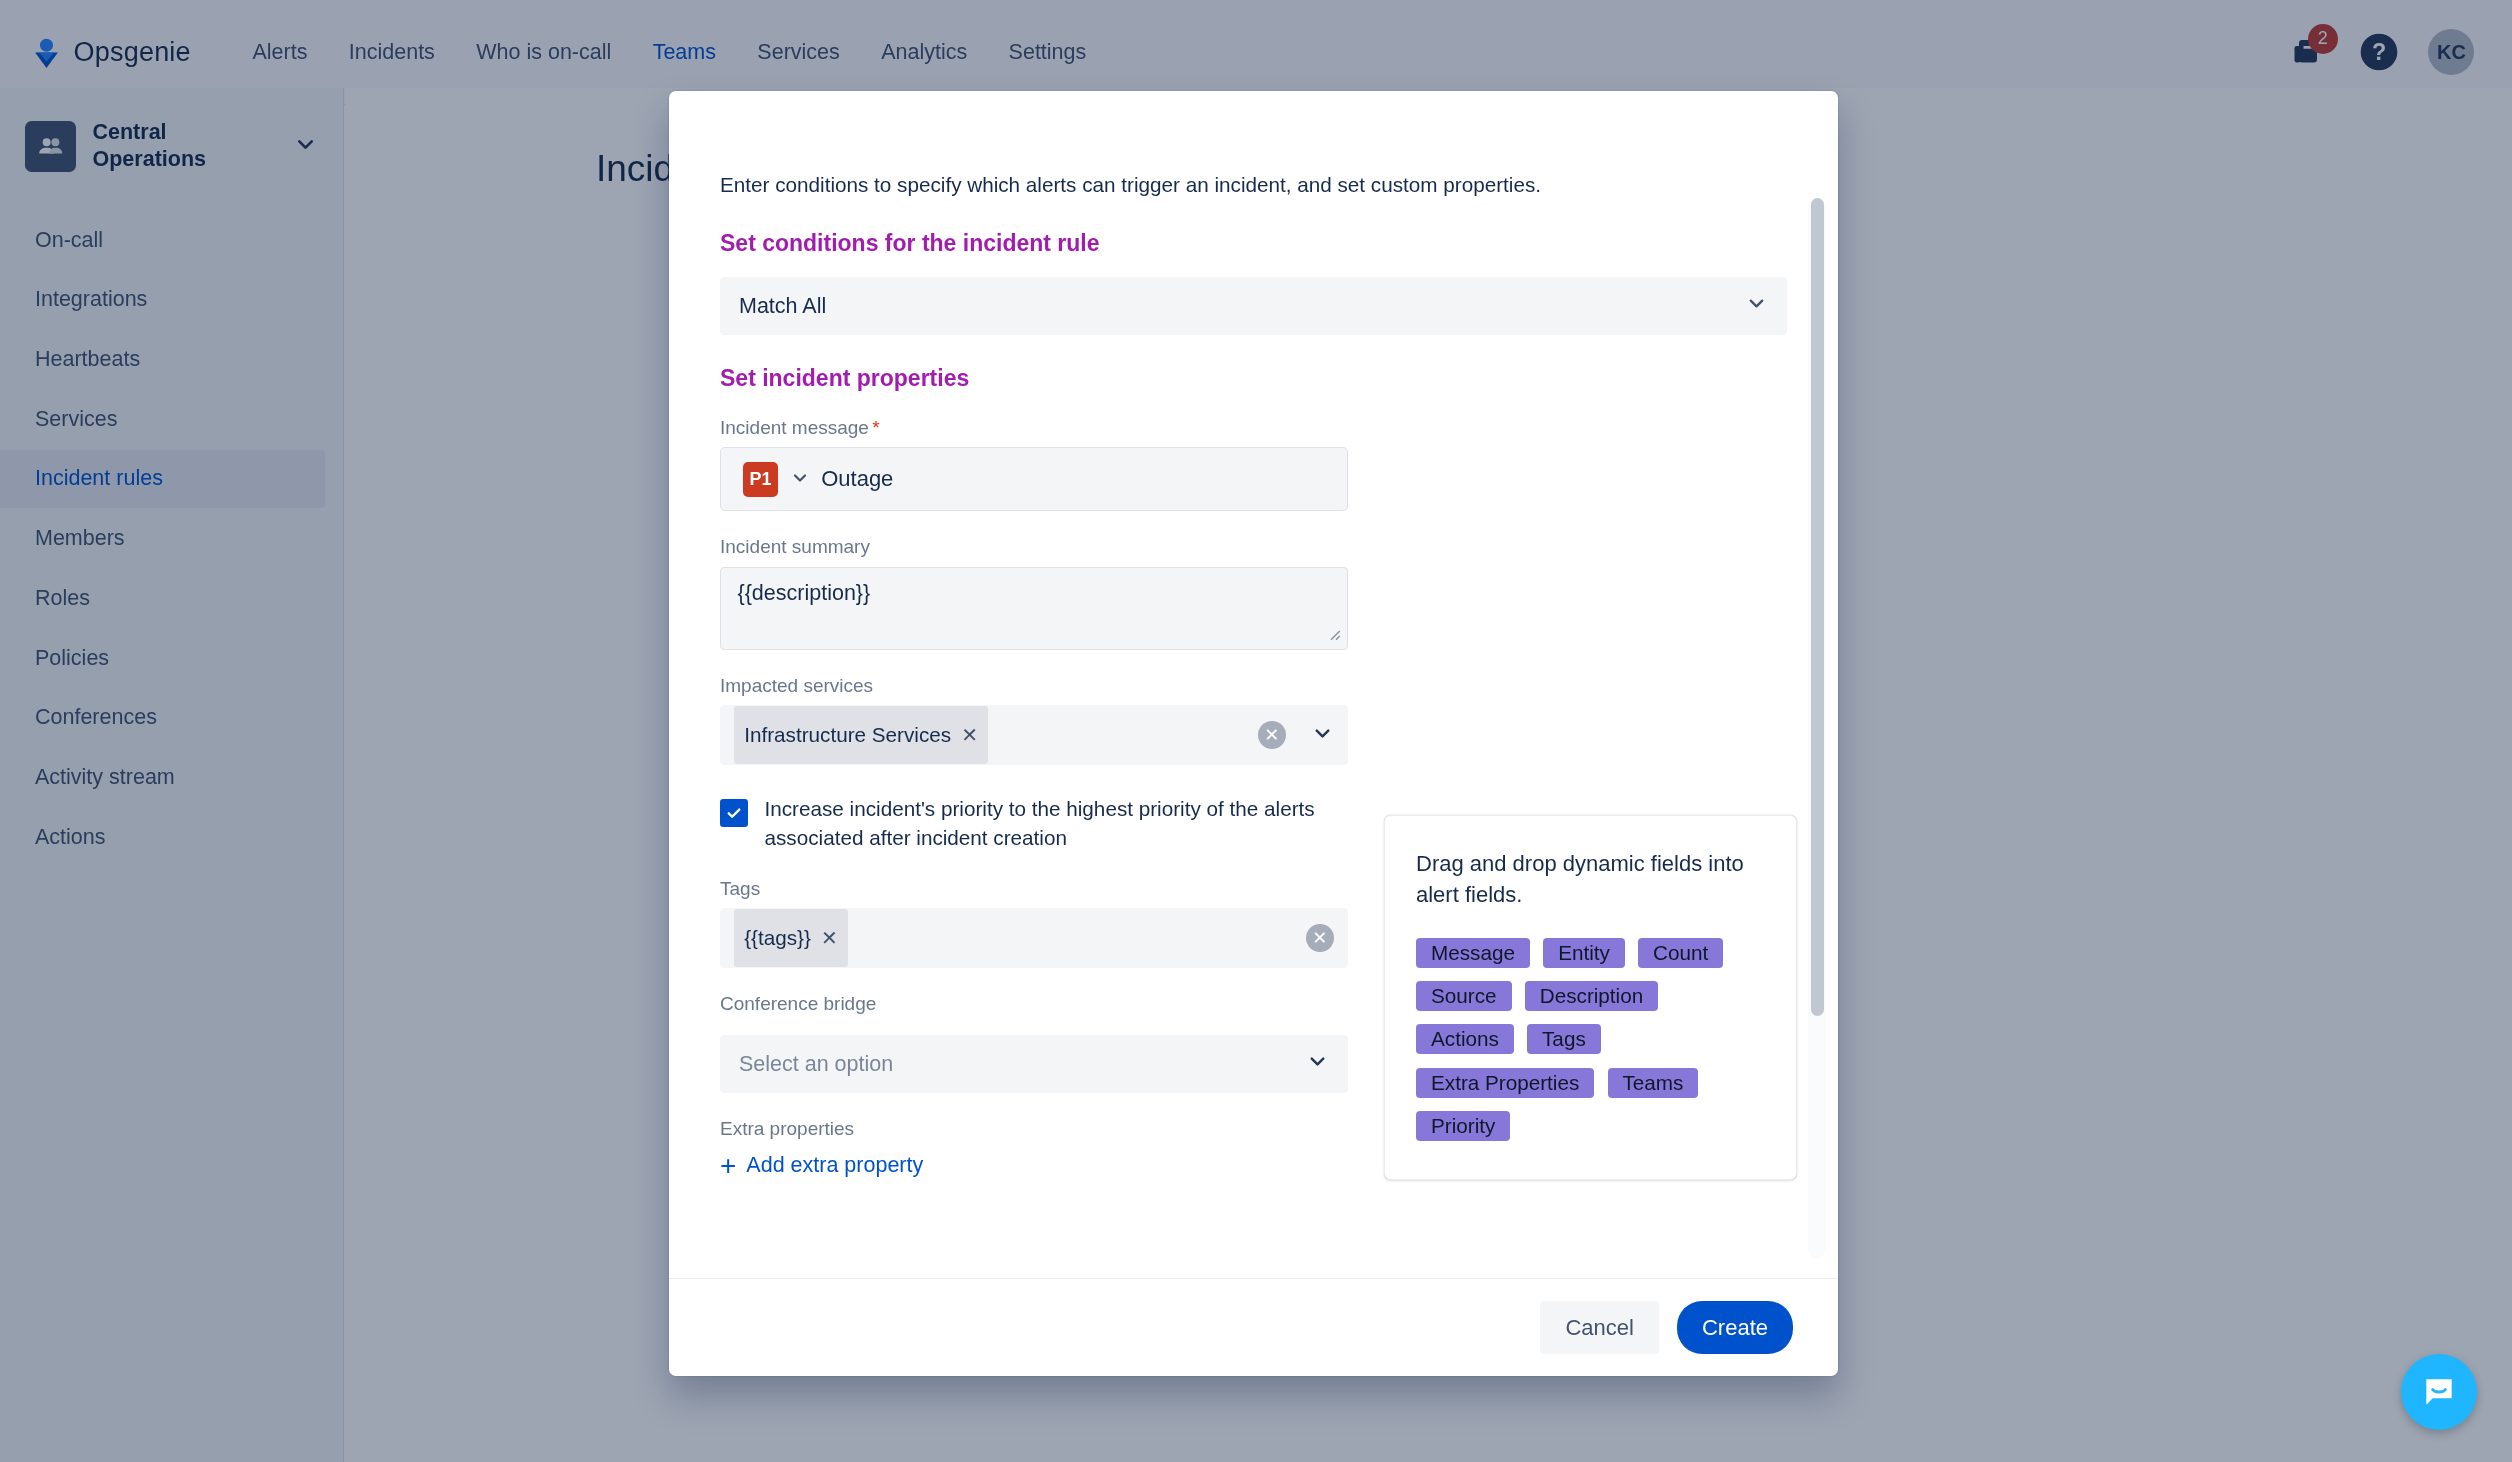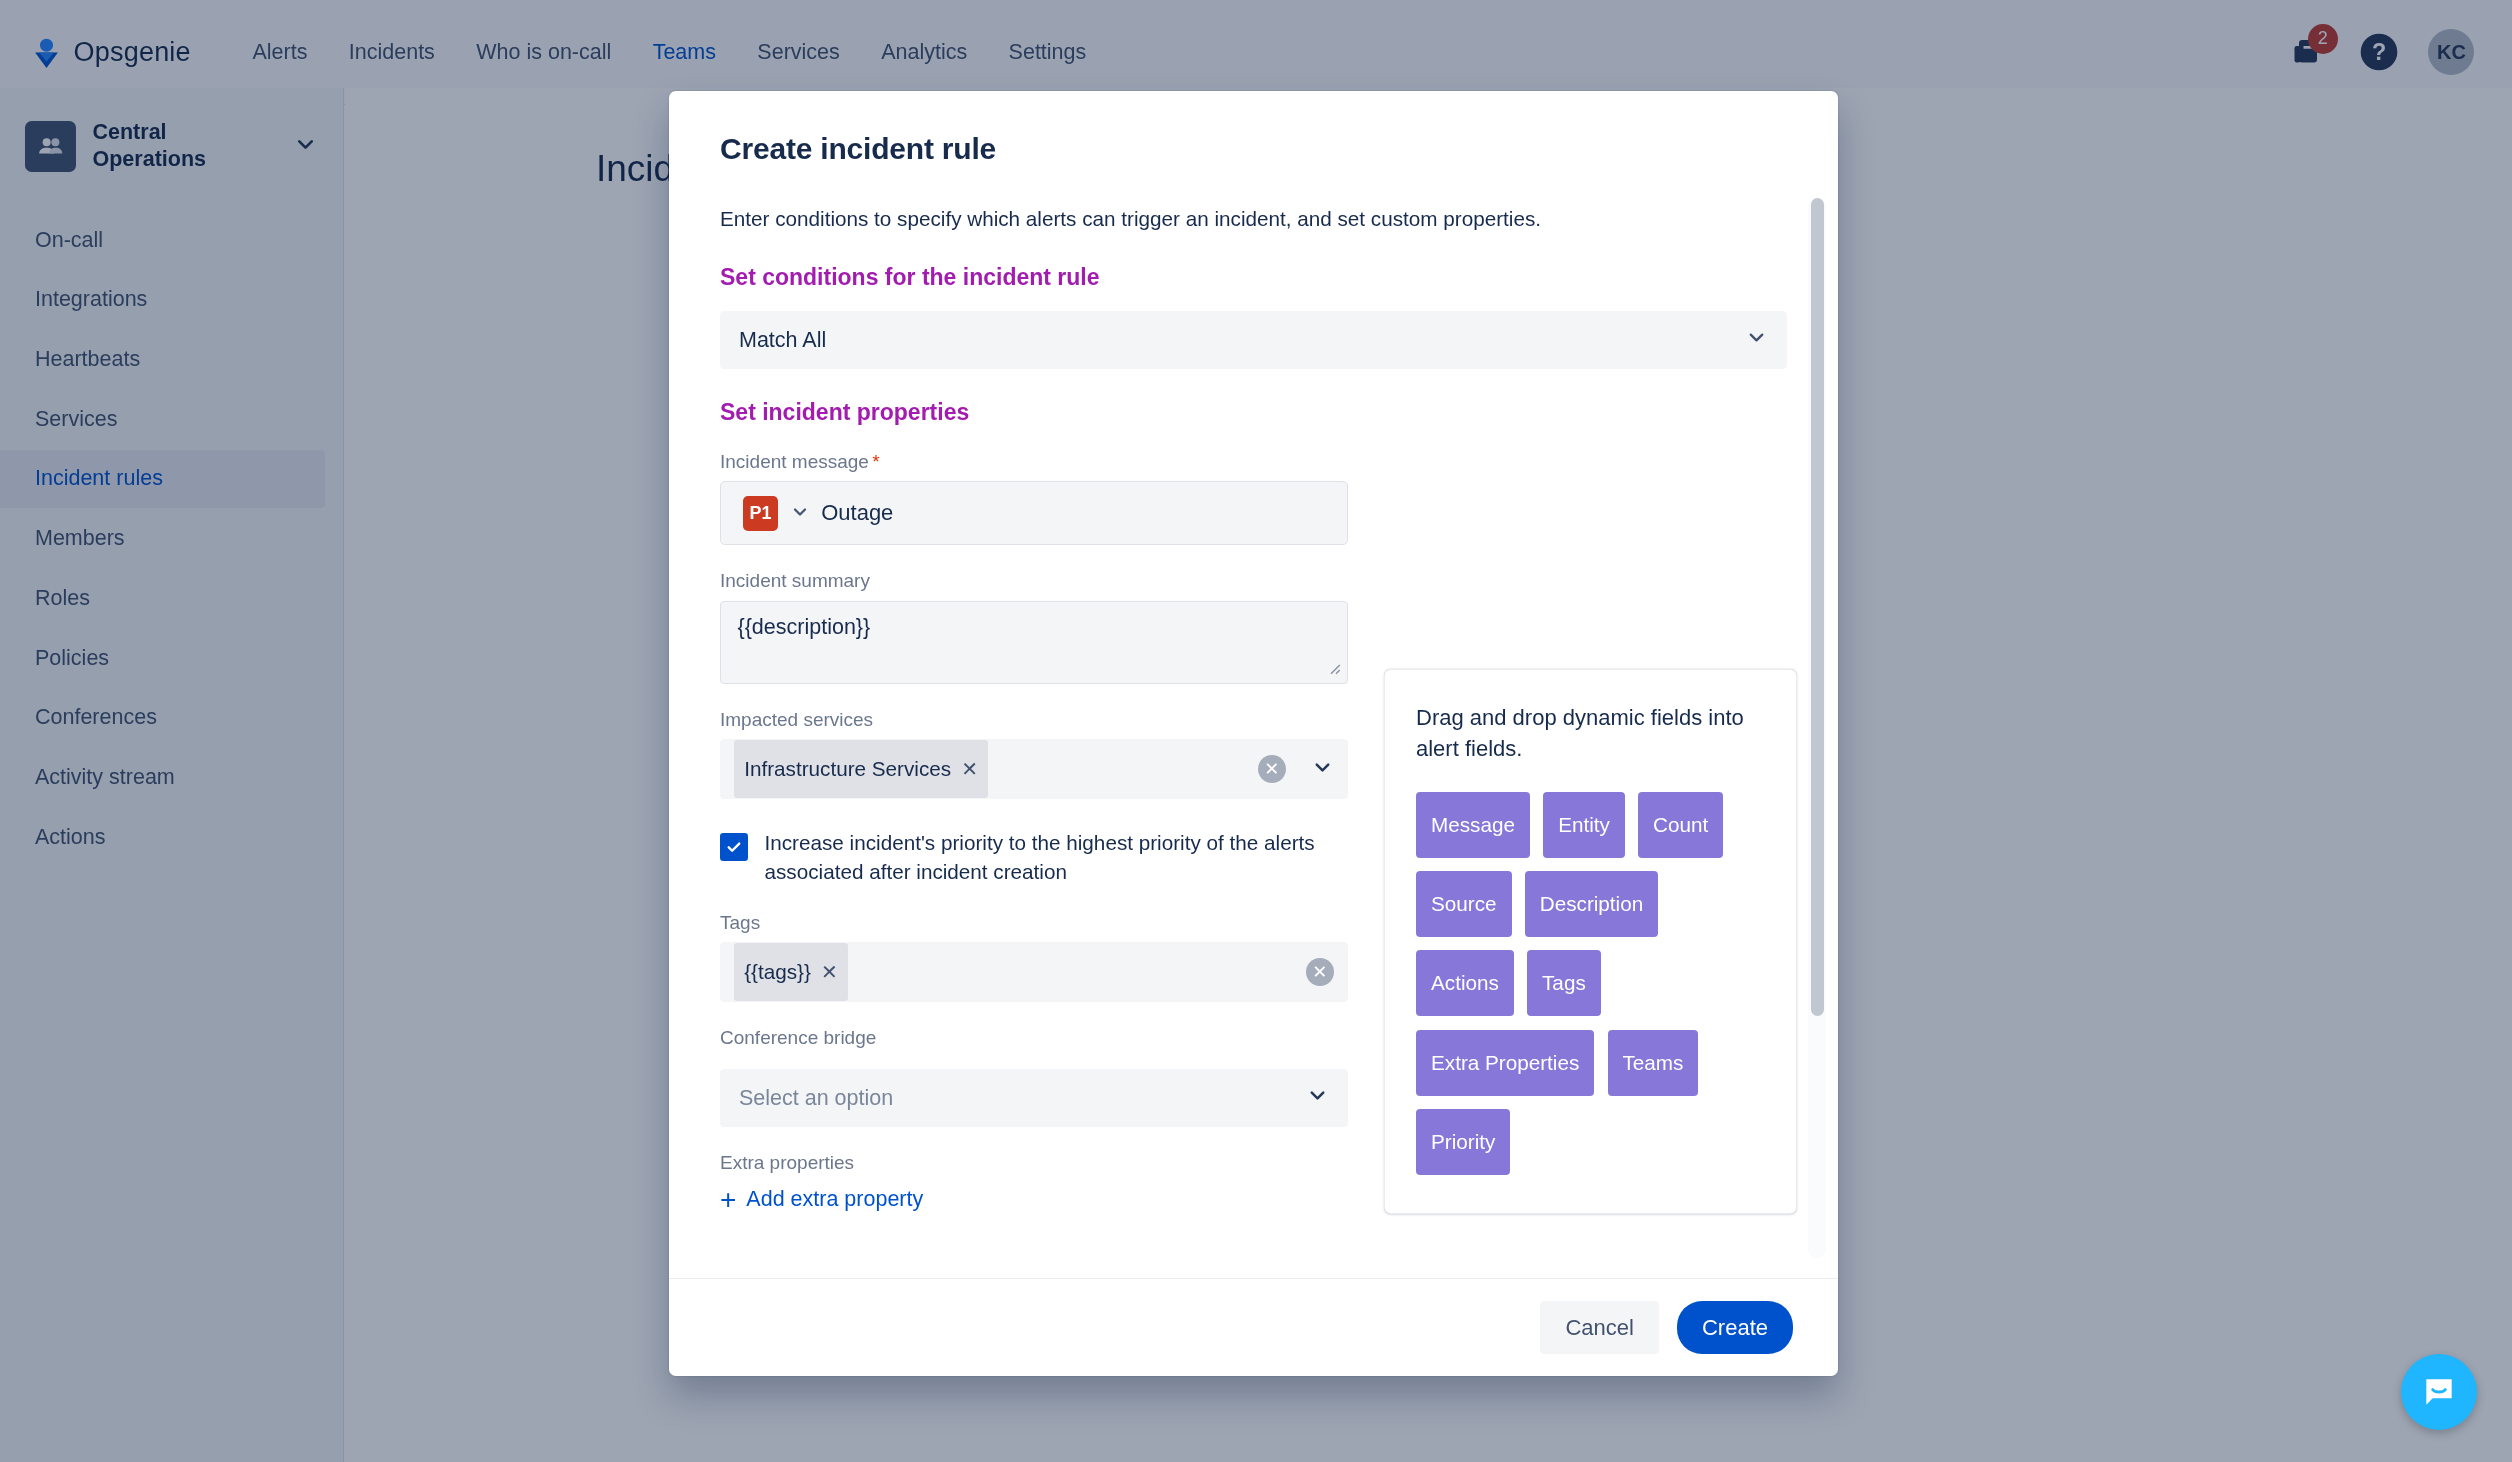--- a/index.html
+++ b/index.html
@@ -153,22 +153,22 @@
   .plus { font-size:28px; line-height:1; font-weight:400; }
 
   .hint-card {
     background:#fff; border:0.8px solid #ebecf0; border-radius:6.6px;
     box-shadow:0 0.8px 2.5px rgba(9,30,66,.14), 0 0 0.8px rgba(9,30,66,.18);
     padding:33px 31px 38px 31px;
   }
   .hint-text { font-size:22px; color:#172b4d; line-height:1.38; }
   .chips { display:flex; flex-wrap:wrap; gap:13.2px; margin-top:28px; }
   .dchip {
-    background:#8777d9; color:#ffffff; border-radius:4.1px;
-    padding:21px 15px; font-size:20.7px; white-space:nowrap;
+    background:#8777d9; color:#0f172a; border-radius:4.1px;
+    padding:3px 15px; font-size:20.7px; white-space:nowrap;
   }
 
   .scrolltrack {
     position:absolute; top:107px; right:11.6px; width:18px; bottom:20px;
     background:#fafbfc; border-radius:9px;
   }
   .scrollthumb {
     position:absolute; top:0px; left:2.5px; width:13.2px; height:818px;
     background:#c1c7d0; border-radius:6.6px;
   }
@@ -274,21 +274,20 @@
       <div class="content-title">Incident rules</div>
     </div>
   </div>
 
   <div class="dim"></div>
 
   <div class="modal">
     <div class="modal-body">
       <div class="modal-inner">
 
-        <div class="modal-title">Create incident rule</div>
         <div class="modal-desc">Enter conditions to specify which alerts can trigger an incident, and set custom properties.</div>
 
         <div class="section-title">Set conditions for the incident rule</div>
 
         <div class="field-select">
           <span>Match All</span>
           <span class="chev">
             <svg width="23" height="23" viewBox="0 0 24 24">
                 <path d="M6 9l6 6 6-6" stroke="#42526e" stroke-width="2.4" fill="none" stroke-linecap="round" stroke-linejoin="round"></path>
               </svg>

